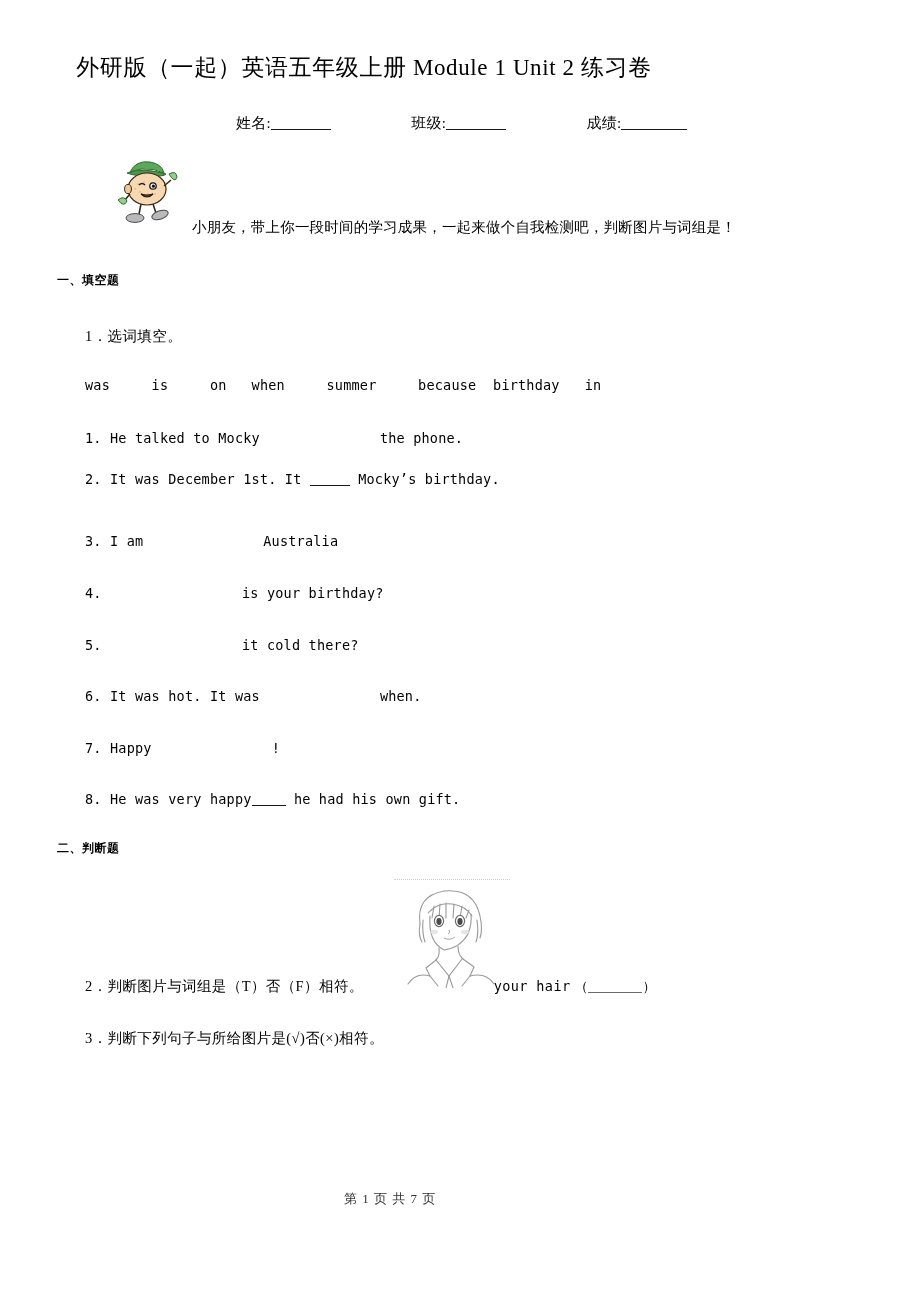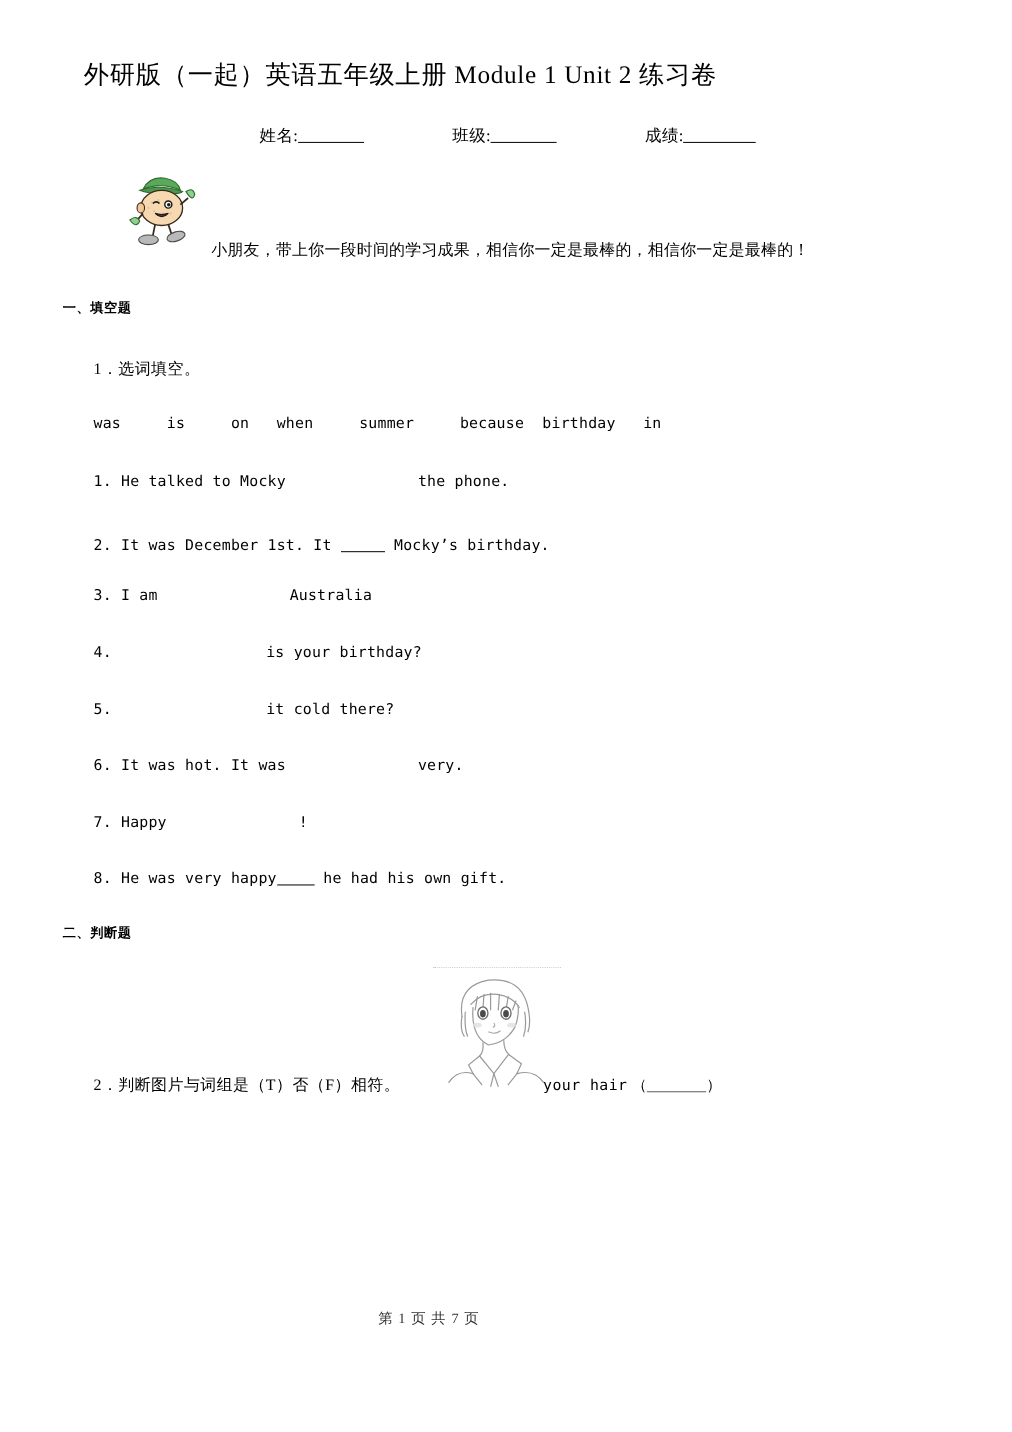--- a/index.html
+++ b/index.html
@@ -247,36 +247,36 @@
       <path d="M58 30 l7 -6" stroke="#3a2a18" stroke-width="1.6" fill="none"></path>
 
       <path d="M12 44 q6 -5 9 1 q-3 7 -9 -1 Z" fill="#8fcf8f" stroke="#2f6b2f" stroke-width="1"></path>
       <path d="M63 18 q7 -4 8 3 q-2 7 -8 -3 Z" fill="#8fcf8f" stroke="#2f6b2f" stroke-width="1"></path>
 
       <ellipse cx="29" cy="62" rx="9" ry="4.4" fill="#b9b9b9" stroke="#4a4a4a" stroke-width="1"></ellipse>
       <ellipse cx="54" cy="59" rx="8.5" ry="4.2" fill="#b9b9b9" stroke="#4a4a4a" stroke-width="1" transform="rotate(-18 54 59)"></ellipse>
     </svg>
   </div>
 
-  <div class="greeting">小朋友，带上你一段时间的学习成果，相信你一定是最棒的，相信你一定是最棒的！</div>
+  <div class="greeting">小朋友，带上你一段时间的学习成果，一起来做个自我检测吧，判断图片与词组是！</div>
 
   <div class="section-head" id="sec1">一、填空题</div>
 
   <div class="q q-cn" style="top:327px">
     <span>1．</span><span>选词填空。</span>
   </div>
 
   <div class="wordbank">was     is     on   when     summer     because  birthday   in</div>
 
   <div class="q q-en" style="top:429px">
     <span>1.</span>
     <span>He talked to Mocky</span><span class="gap-blank"></span><span>the phone.</span>
   </div>
 
-  <div class="q q-en" style="top:487px">
+  <div class="q q-en" style="top:470px">
     <span>2.</span>
     <span>It was December 1st. It</span> <span class="gap-under"></span> <span>Mocky’s birthday.</span>
   </div>
 
   <div class="q q-en" style="top:532px">
     <span>3.</span>
     <span>I am</span><span class="gap-blank"></span><span>Australia</span>
   </div>
 
   <div class="q q-en" style="top:584px">
@@ -284,21 +284,21 @@
     <span></span><span class="gap-blank-wide"></span><span>is your birthday?</span>
   </div>
 
   <div class="q q-en" style="top:636px">
     <span>5.</span>
     <span></span><span class="gap-blank-wide"></span><span>it cold there?</span>
   </div>
 
   <div class="q q-en" style="top:687px">
     <span>6.</span>
-    <span>It was hot. It was</span><span class="gap-blank"></span><span>very.</span>
+    <span>It was hot. It was</span><span class="gap-blank"></span><span>when.</span>
   </div>
 
   <div class="q q-en" style="top:739px">
     <span>7.</span>
     <span>Happy</span><span class="gap-blank"></span><span>!</span>
   </div>
 
   <div class="q q-en" style="top:790px">
     <span>8.</span>
     <span>He was very happy</span><span class="gap-under-sm"></span> <span>he had his own gift.</span>
@@ -354,16 +354,19 @@
         <ellipse cx="40" cy="52" rx="4" ry="2.2"></ellipse>
         <ellipse cx="71" cy="52" rx="4" ry="2.2"></ellipse>
       </g>
     </svg>
   </div>
 
   <div class="q2-line">
     <span class="q-cn">2．</span><span class="q-cn">判断图片与词组是（T）否（F）相符。</span><span class="q2-spacer"></span><span class="en-part">your hair</span> <span class="en-part">（</span><span class="paren-blank"></span><span class="en-part">）</span>
   </div>
 
+  <div class="q3-line q-cn">
+    <span>3．</span><span>判断下列句子与所给图片是(√)否(×)相符。</span>
+  </div>
 
   <div class="footer">第 1 页 共 7 页</div>
 
 </div>
 
 </body></html>

